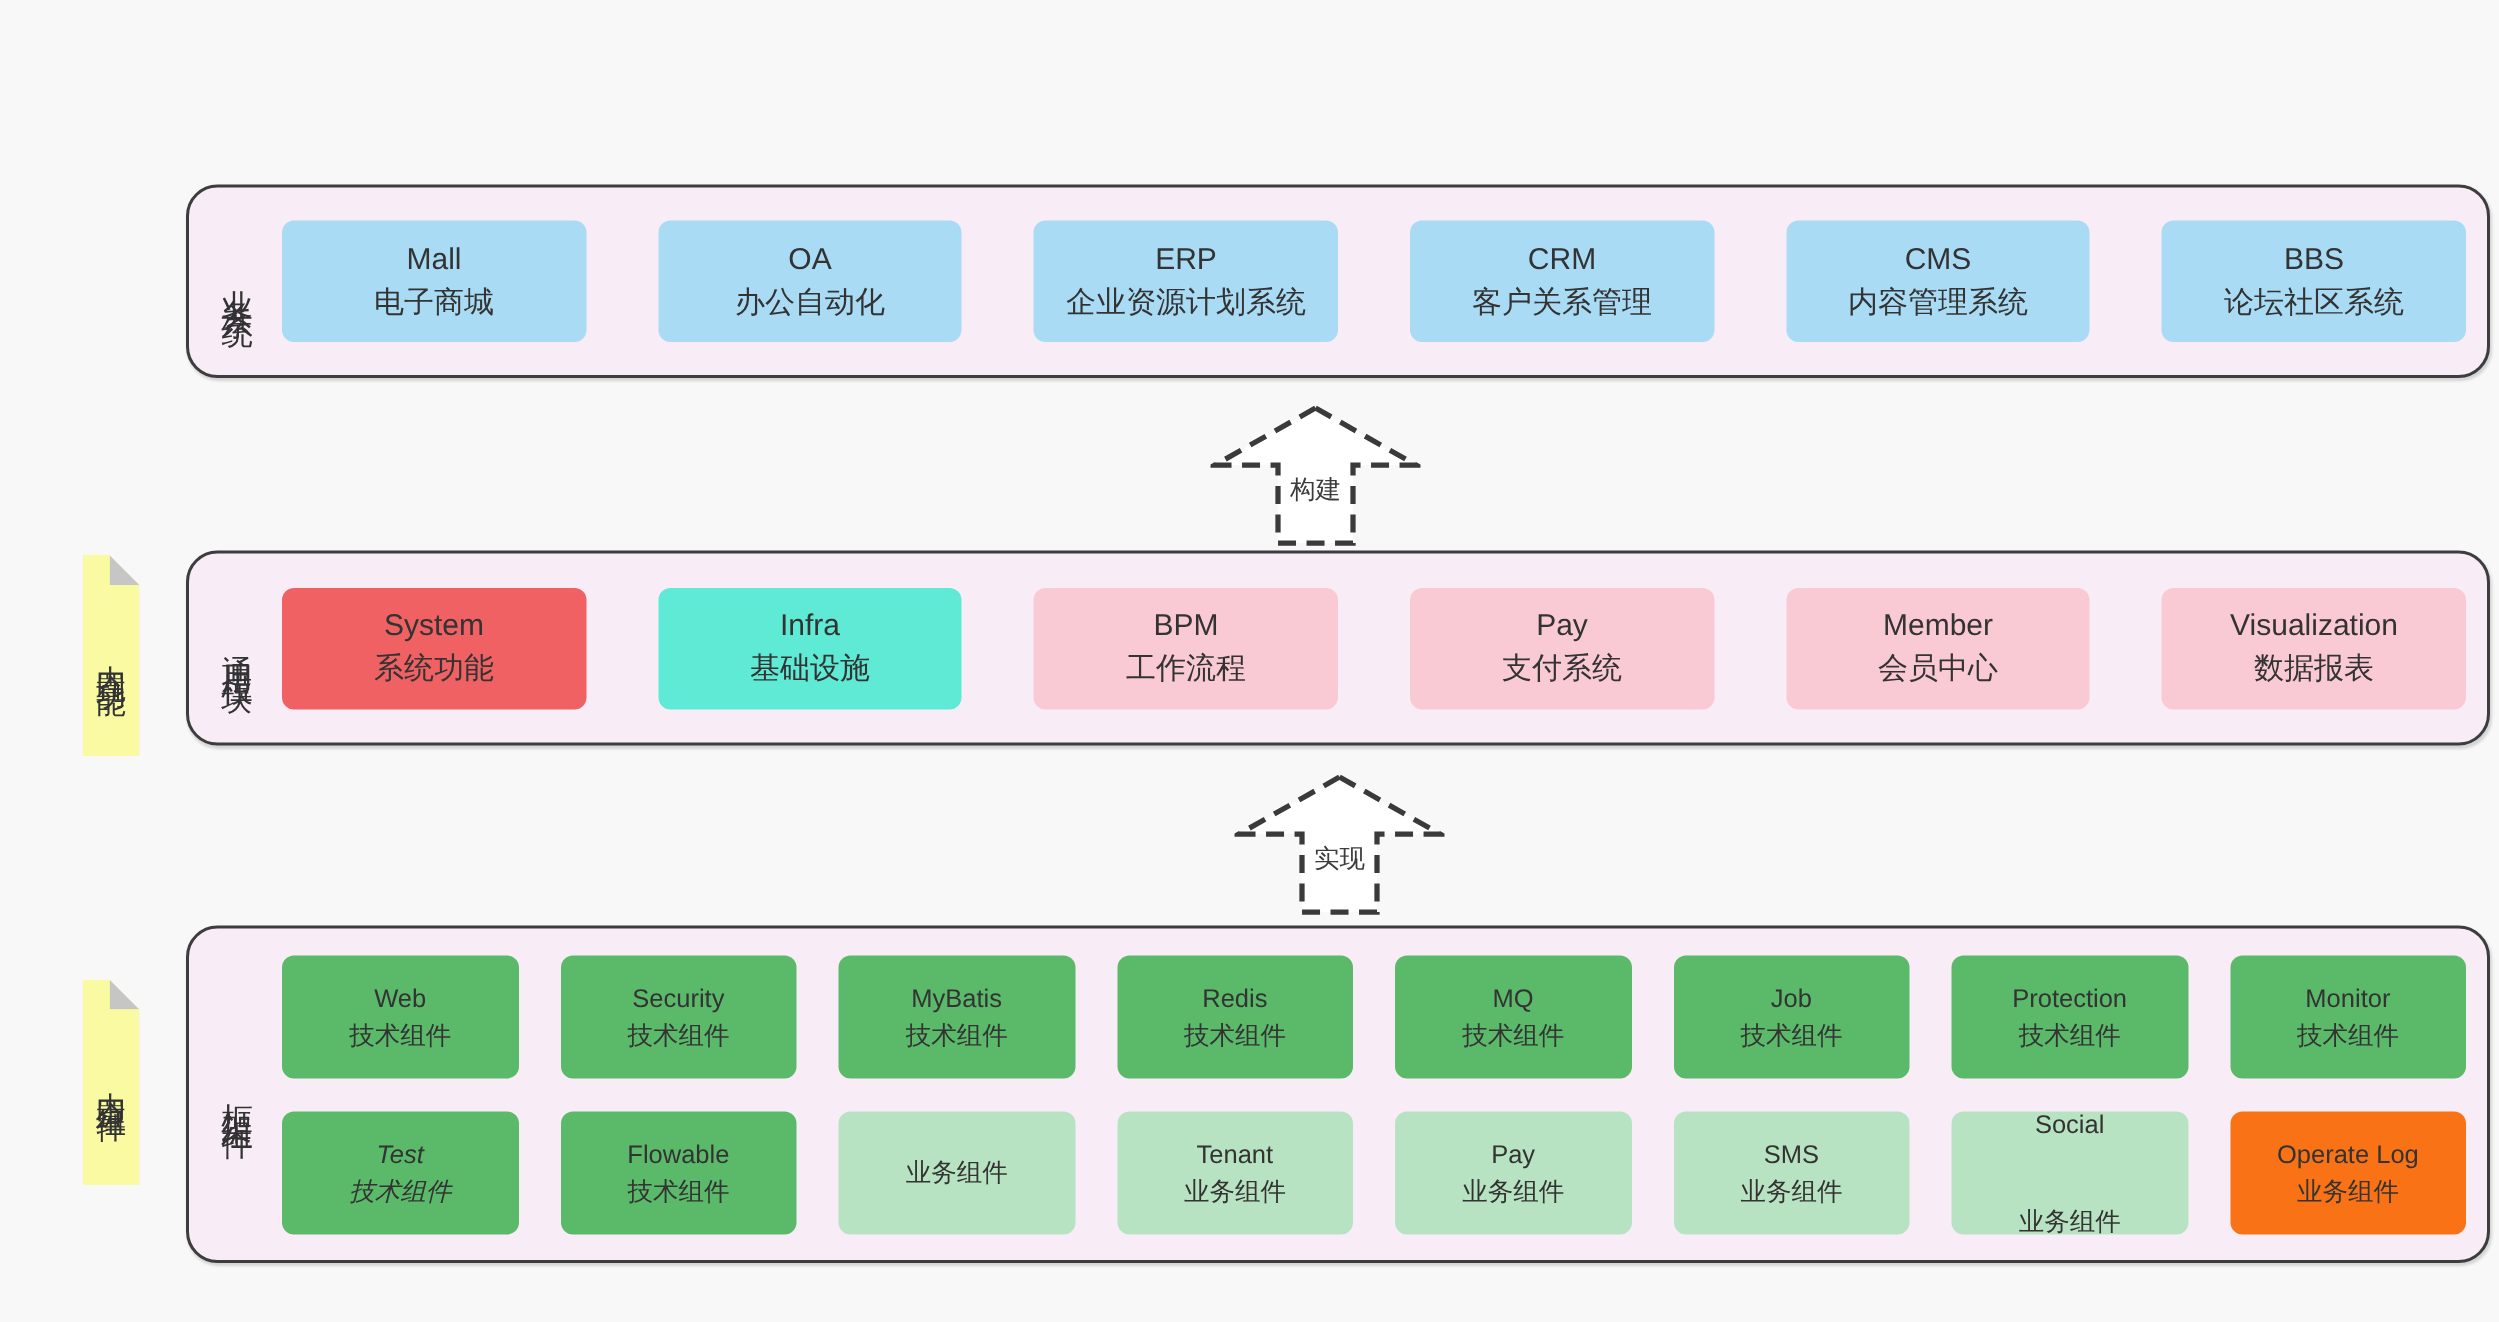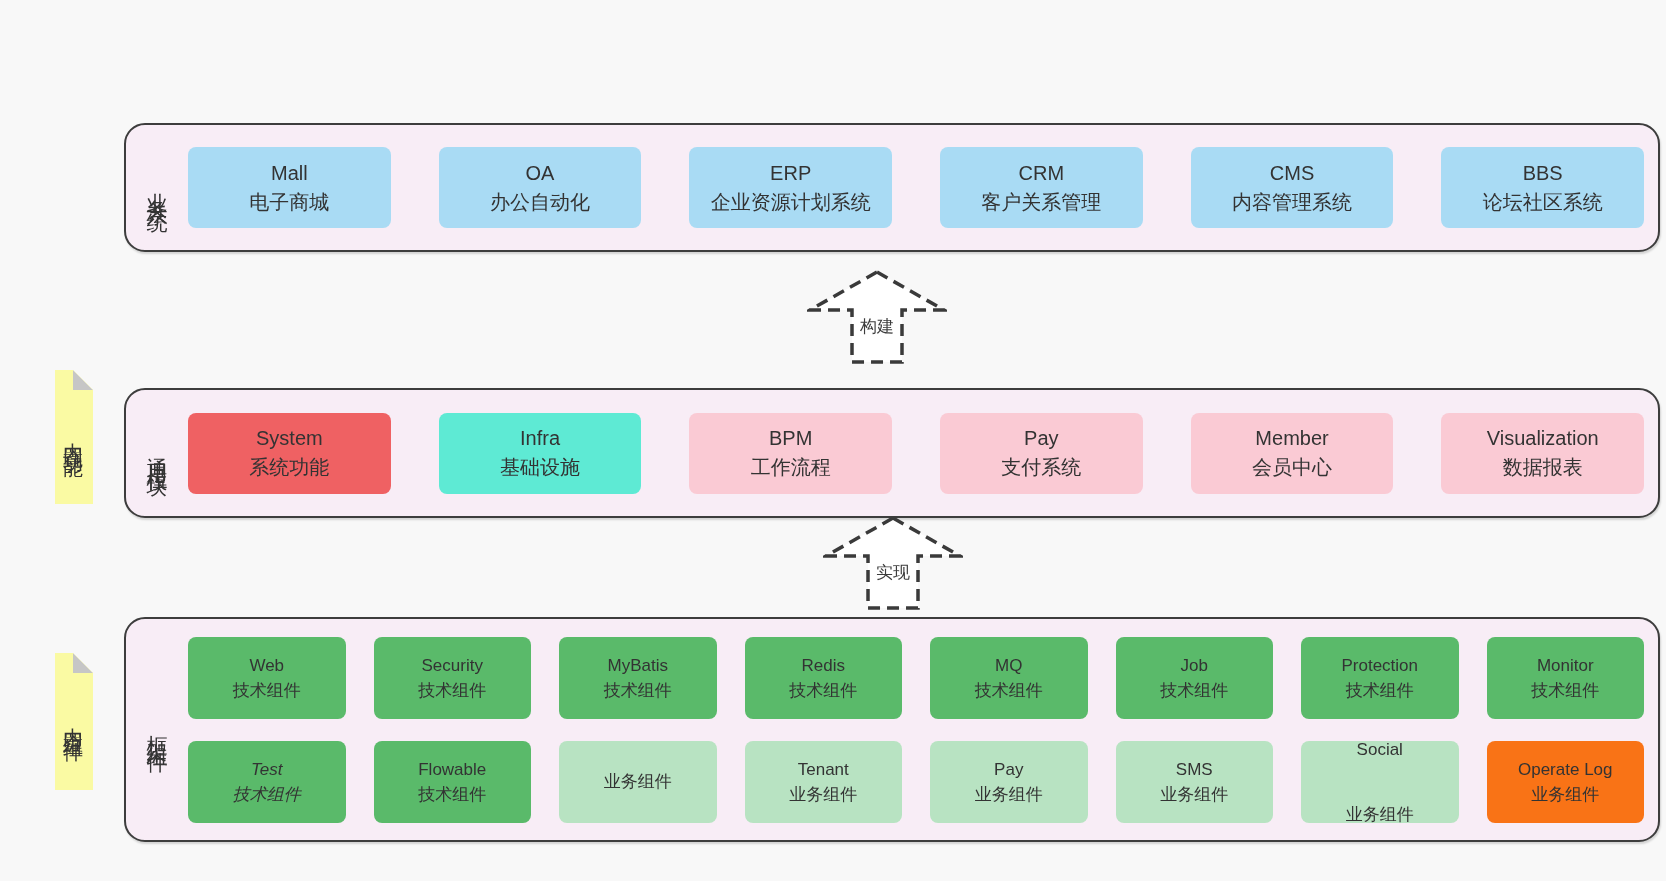--- a/index.html
+++ b/index.html
@@ -107,21 +107,21 @@
   <svg class="arrow" id="arrow-build" viewBox="0 0 140 96">
     <polygon points="70,3 137,41 95,41 95,93 45,93 45,41 3,41" fill="#ffffff" stroke="#3a3a3a" stroke-width="3.5" stroke-dasharray="12 7"></polygon>
     <text x="70" y="63" text-anchor="middle">构建</text>
   </svg>
 
   <div class="sticky" id="sticky-functions">
     <div class="fold"></div>
     <span>内置功能</span>
   </div>
 
-  <div class="band" id="band-modules" style="top:388px;height:130px;justify-content:flex-end;">
+  <div class="band" id="band-modules" style="top:367px;height:130px;justify-content:flex-end;">
     <div class="band-label">
       <span>通用模块</span>
     </div>
     <div class="band-boxes">
         <div class="box" style="background: rgb(239, 97, 99);">
           <span class="bname">System</span>
           <span class="bdesc">系统功能</span>
         </div>
         <div class="box" style="background: #5eead4;">
           <span class="bname">Infra</span>

